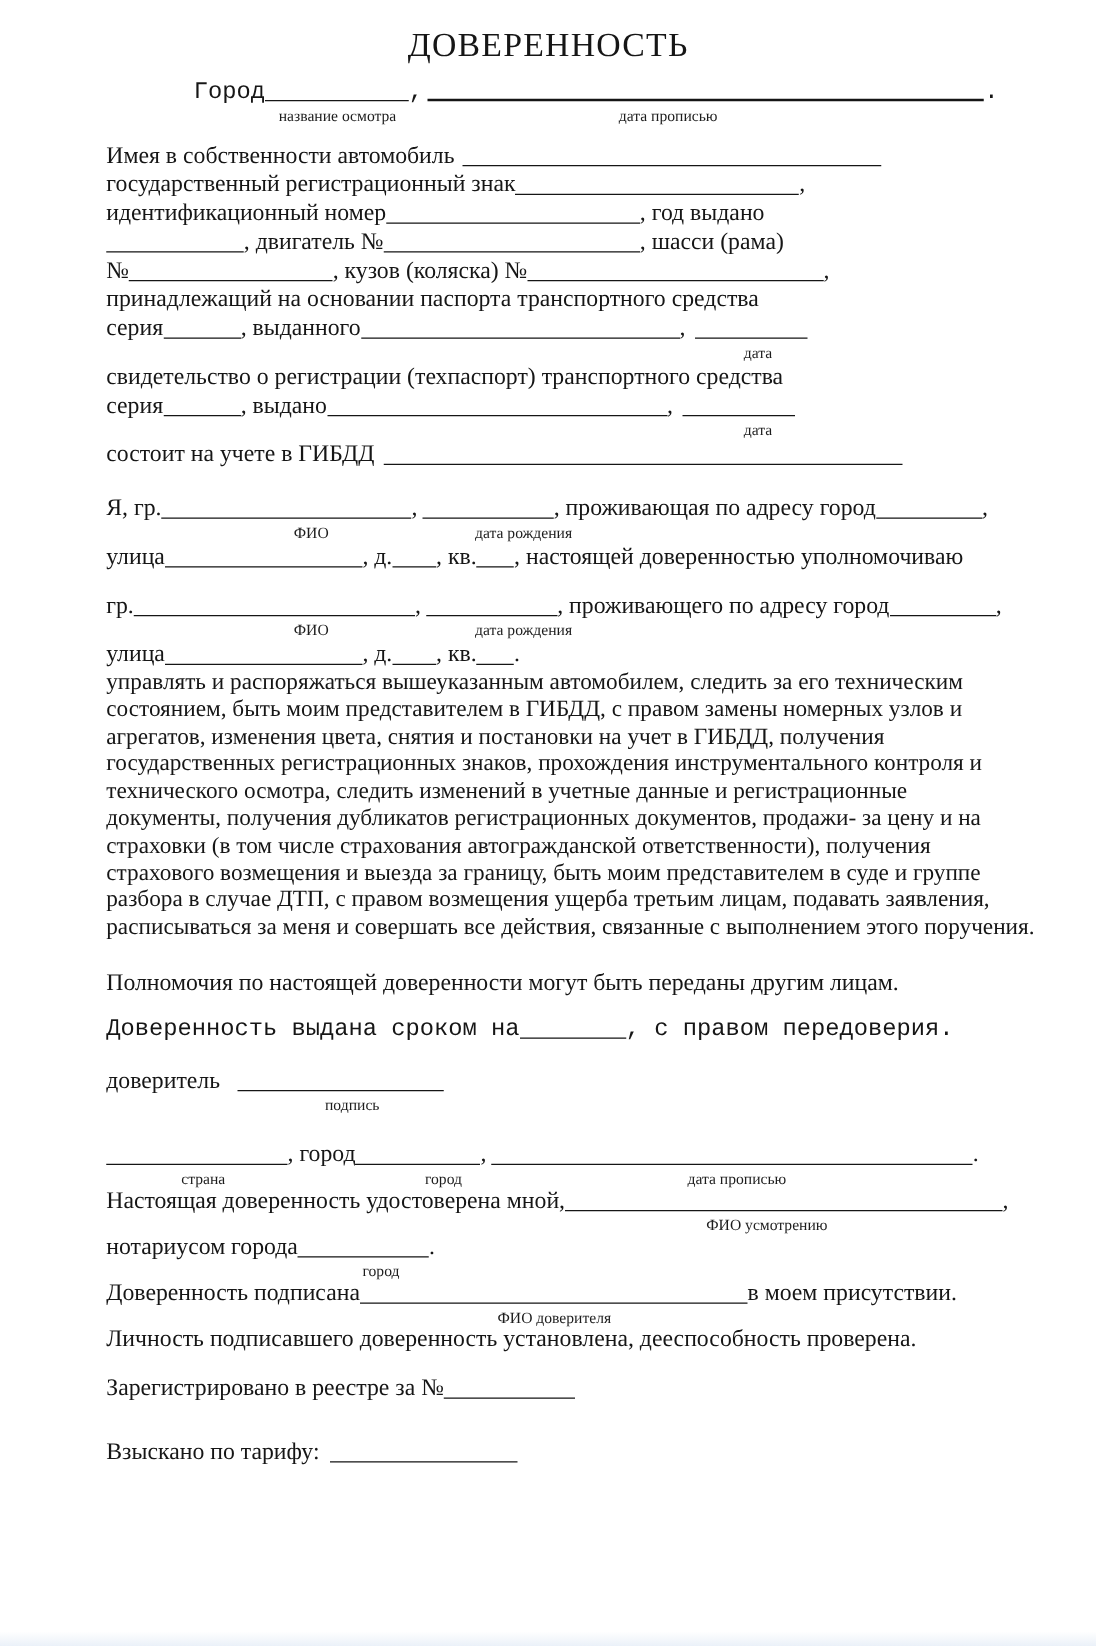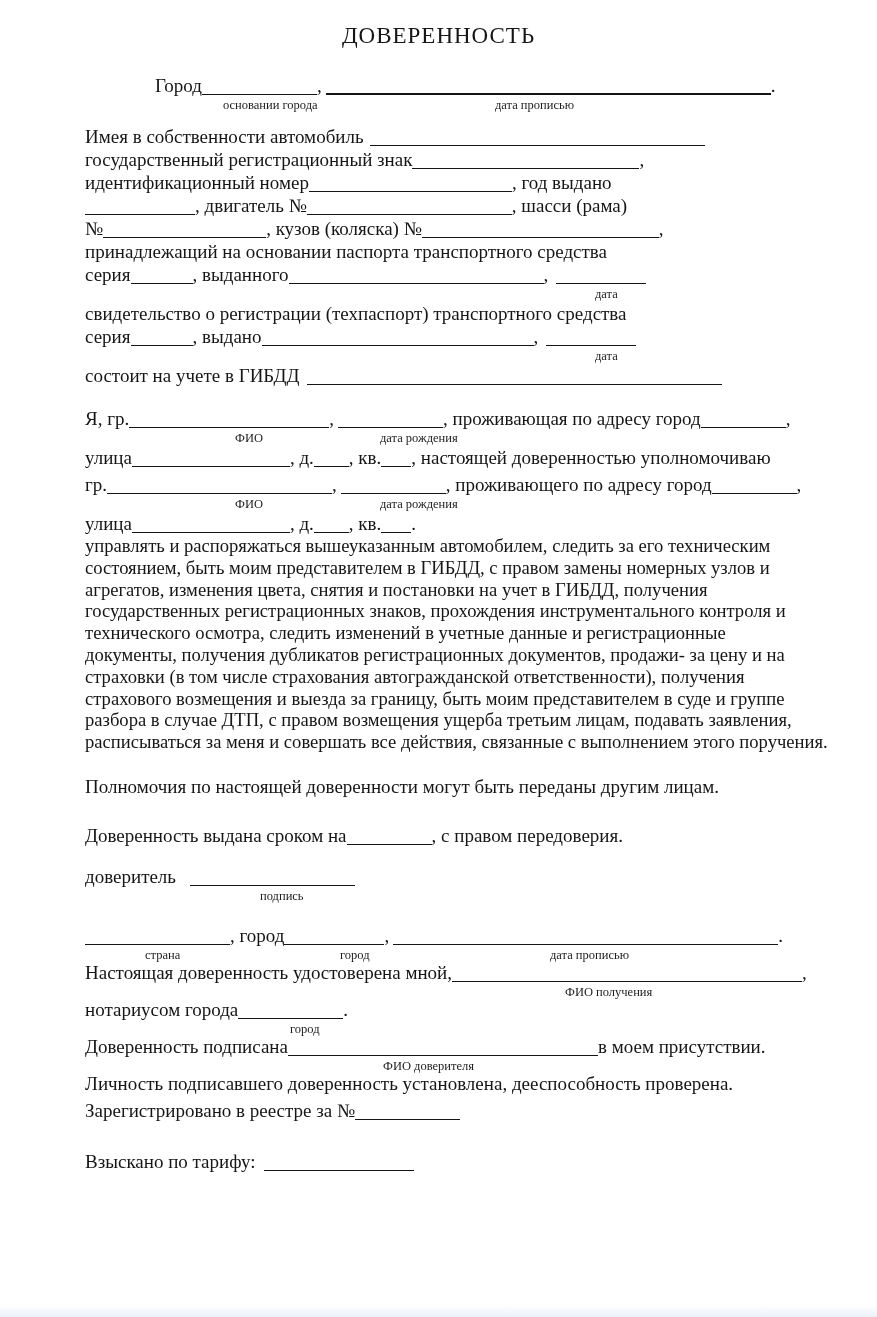--- a/index.html
+++ b/index.html
@@ -6,54 +6,54 @@
   .page {
     position:relative;
     width:877px; height:1317px;
     background:#ffffff;
     box-sizing:border-box;
     padding:24px 85px 0 85px;
     font-family:"Liberation Serif","DejaVu Serif",serif;
     color:#161616;
     overflow:hidden;
   }
-  .title { text-align:center; font-size:23px; letter-spacing:1px; line-height:24px; }
+  .title { text-align:center; font-size:27px; letter-spacing:1px; line-height:24px; }
   .line  { font-size:19px; line-height:23px; white-space:nowrap; }
   .indent { margin-left:70px; }
   .bl {
     display:inline-block; height:16px;
     border-bottom:1.4px solid #151515;
     margin-bottom:-3px;
   }
   .bl.bold { border-bottom-width:2.2px; }
   .sp4 { margin-left:4px; } .sp6 { margin-left:6px; } .sp8 { margin-left:8px; } .sp14 { margin-left:14px; }
   .hintrow { position:relative; height:16px; font-size:12.5px; line-height:14px; color:#1d1d1d; white-space:nowrap; }
   .hint { position:absolute; top:1px; }
   .para { margin-top:0; }
   .pline { font-size:18.6px; line-height:21.8px; white-space:nowrap; }
-  .mt12 { margin-top:12px; } .mt16 { margin-top:4px; } .mt18 { margin-top:18px; }
+  .mt12 { margin-top:12px; } .mt16 { margin-top:16px; } .mt18 { margin-top:18px; }
   .mt20 { margin-top:20px; } .mt22 { margin-top:22px; }
-  .mt26 { margin-top:26px; } .mt28 { margin-top:28px; }
+  .mt26 { margin-top:14px;font-family:Liberation Mono, monospace; } .mt28 { margin-top:28px; }
   .hintrow.short { height:14px; }
   .bottom-tint {
     position:absolute; left:0; right:0; bottom:0; height:12px;
     background:linear-gradient(to bottom, rgba(255,255,255,0), rgba(196,214,236,0.35));
     pointer-events:none;
   }
 </style>
 </head>
 <body>
 
 <div class="page">
 
   <div class="title">ДОВЕРЕННОСТЬ</div>
 
   <div class="line indent mt26"><span>Город</span><span class="bl" style="width:115px"></span><span>,</span><span class="bl bold sp4" style="width:445px"></span><span>.</span></div>
   <div class="hintrow">
-    <span class="hint" style="left:138px">основании города</span>
+    <span class="hint" style="left:138px">название осмотра</span>
     <span class="hint" style="left:410px">дата прописью</span>
   </div>
 
   <div class="line mt12"><span>Имея в собственности автомобиль</span><span class="bl sp6" style="width:335px"></span></div>
 
   <div class="line"><span>государственный регистрационный знак</span><span class="bl" style="width:227px"></span><span>,</span></div>
 
   <div class="line"><span>идентификационный номер</span><span class="bl" style="width:203px"></span><span>, год выдано</span></div>
 
   <div class="line"><span class="bl" style="width:110px"></span><span>, двигатель №</span><span class="bl" style="width:205px"></span><span>, шасси (рама)</span></div>
@@ -114,31 +114,31 @@
 
   <div class="line mt20"><span class="bl" style="width:145px"></span><span>, город</span><span class="bl" style="width:100px"></span><span>,</span><span class="bl sp4" style="width:385px"></span><span>.</span></div>
   <div class="hintrow short">
     <span class="hint" style="left:60px">страна</span>
     <span class="hint" style="left:255px">город</span>
     <span class="hint" style="left:465px">дата прописью</span>
   </div>
 
   <div class="line"><span>Настоящая доверенность удостоверена мной,</span><span class="bl" style="width:350px"></span><span>,</span></div>
   <div class="hintrow short">
-    <span class="hint" style="left:480px">ФИО получения</span>
+    <span class="hint" style="left:480px">ФИО усмотрению</span>
   </div>
 
   <div class="line"><span>нотариусом города</span><span class="bl" style="width:105px"></span><span>.</span></div>
   <div class="hintrow short">
     <span class="hint" style="left:205px">город</span>
   </div>
 
   <div class="line"><span>Доверенность подписана</span><span class="bl" style="width:310px"></span><span>в моем присутствии.</span></div>
   <div class="hintrow short">
-    <span class="hint" style="left:298px">ФИО доверителя</span>
+    <span class="hint" style="left:313px">ФИО доверителя</span>
   </div>
 
   <div class="line">Личность подписавшего доверенность установлена, дееспособность проверена.</div>
 
   <div class="line mt16"><span>Зарегистрировано в реестре за №</span><span class="bl" style="width:105px"></span></div>
 
   <div class="line mt28"><span>Взыскано по тарифу:</span><span class="bl sp8" style="width:150px"></span></div>
 
   <div class="bottom-tint"></div>
 </div>

